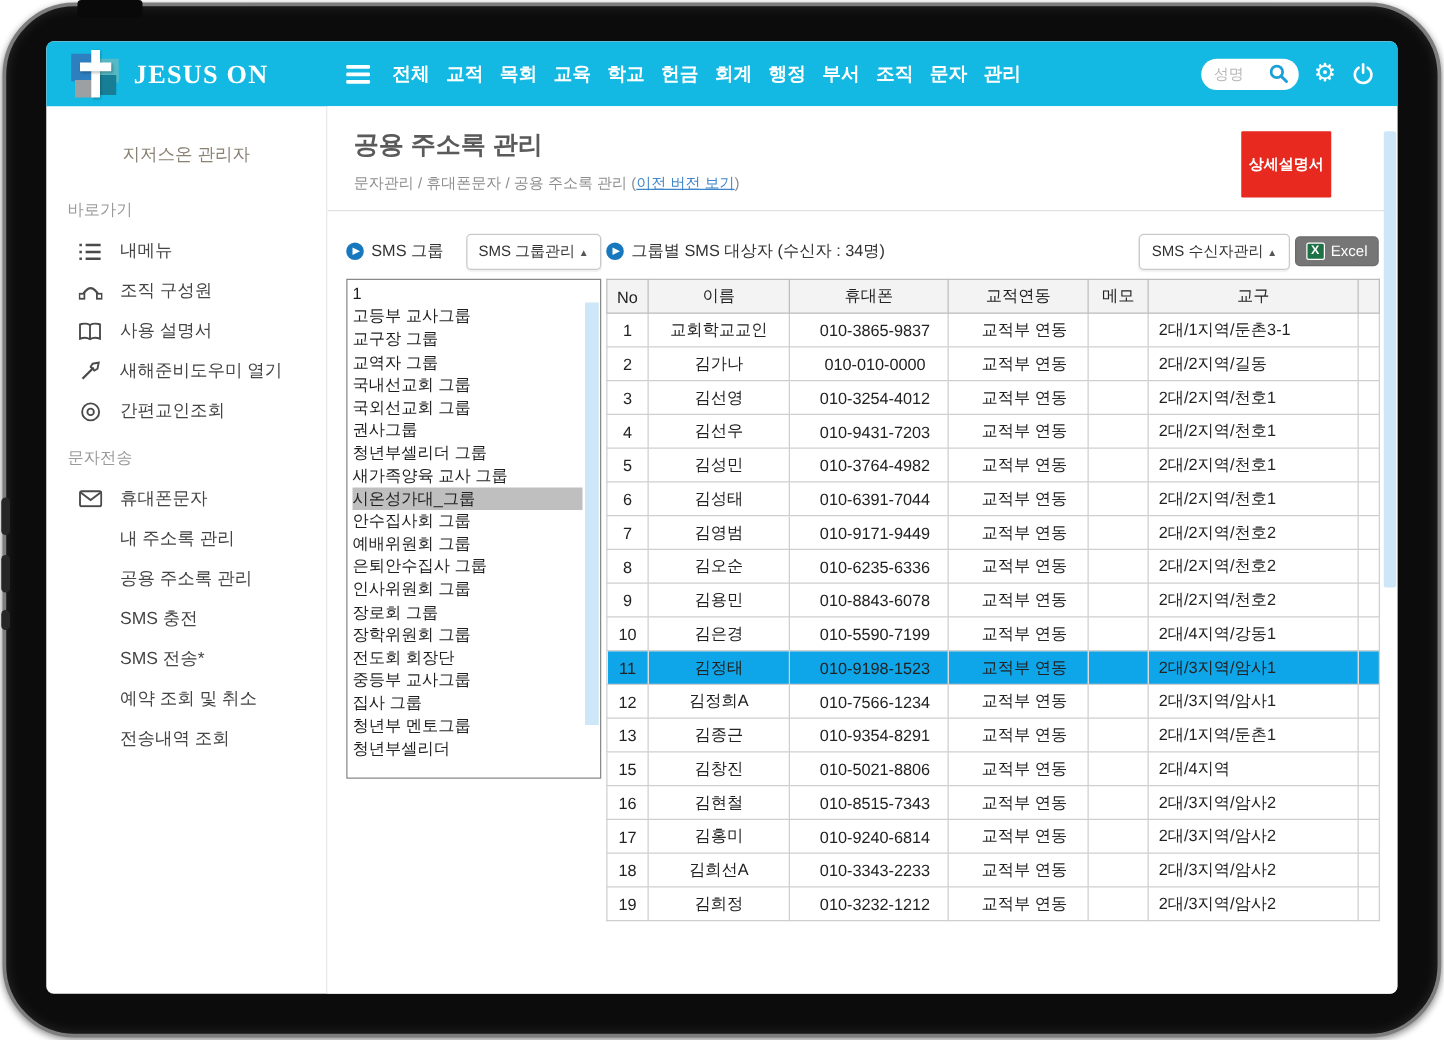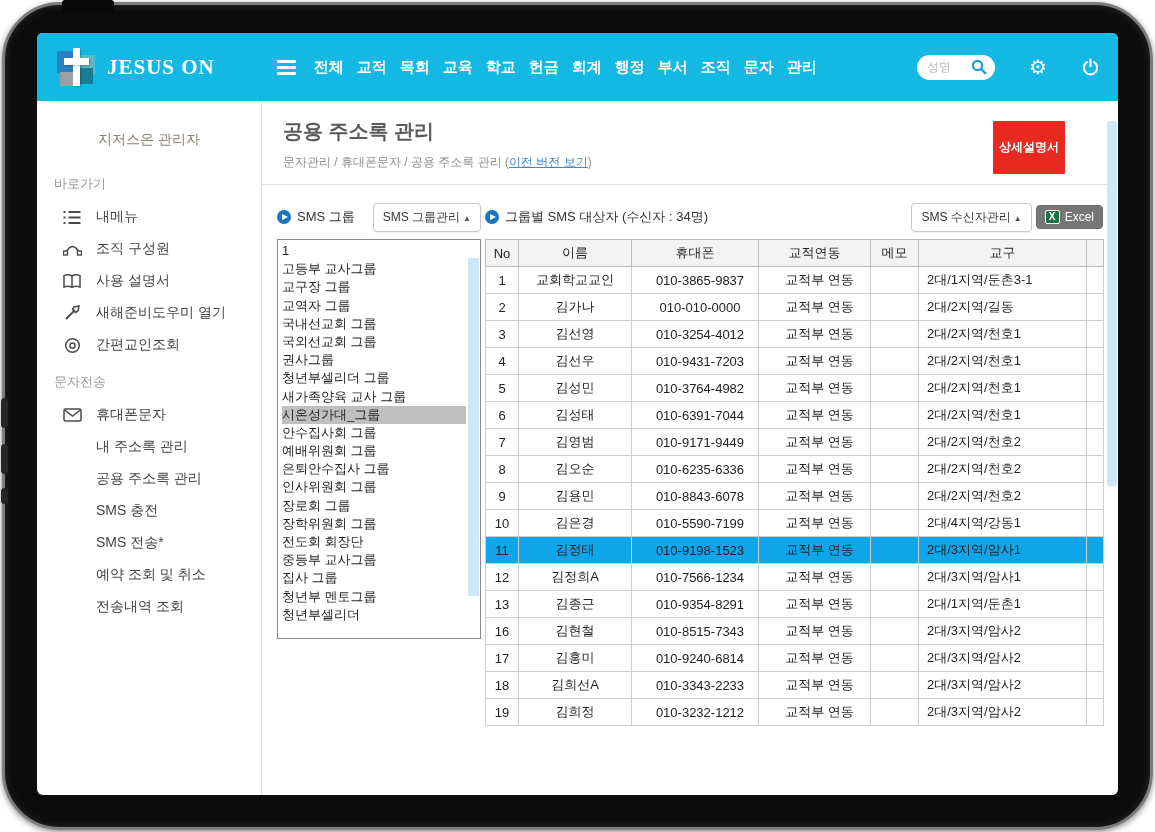--- a/index.html
+++ b/index.html
@@ -13,34 +13,34 @@
   .side-btn { position:absolute; left:1px; width:7px; background:#262626; border-radius:4px; }
   .side-btn.b1 { top:398px; height:30px; }
   .side-btn.b2 { top:444px; height:30px; }
   .side-btn.b3 { top:488px; height:16px; }
 
   
   .screen { position:absolute; left:37px; top:33px; width:1081px; height:762px; background:#fff;
             border-radius:6px; overflow:hidden; display:flex; flex-direction:column; }
 
   
-  .appbar { height:68px; background:#13b9e2; display:flex; align-items:center; flex:0 0 auto; padding:0 18px 0 20px;justify-content:flex-end; }
+  .appbar { height:52px; background:#13b9e2; display:flex; align-items:center; flex:0 0 auto; padding:0 18px 0 20px;justify-content:flex-end; }
   .logo-mark { position:relative; width:38px; height:38px; flex:0 0 auto; }
   .logo-mark .sq1{position:absolute;left:0;top:3px;width:20px;height:22px;background:#2d7fc0;}
   .logo-mark .sq2{position:absolute;right:0;top:7px;width:20px;height:19px;background:#56bac6;}
   .logo-mark .sq3{position:absolute;left:3px;bottom:0;width:16px;height:14px;background:#9da0a2;}
   .logo-mark .sq4{position:absolute;right:2px;bottom:2px;width:18px;height:16px;background:#177e95;}
   .logo-mark .cv{position:absolute;left:16px;top:0;width:7px;height:38px;background:#fff;box-shadow:1px 1px 2px rgba(0,0,0,.25);}
   .logo-mark .ch{position:absolute;left:7px;top:10px;width:25px;height:7px;background:#fff;box-shadow:1px 1px 2px rgba(0,0,0,.25);}
   .logo-text { color:#fff; font-family:"Liberation Serif","DejaVu Serif",serif; font-weight:bold; font-size:21px; letter-spacing:1px; margin-left:12px; }
   .hamburger { margin-left:62px; width:19px; cursor:pointer; }
   .hamburger i { display:block; height:3px; background:#fff; margin:3px 0; border-radius:1px; }
   .nav { display:flex; gap:13px; margin-left:18px; }
   .nav-item { color:#fff; font-size:15px; font-weight:bold; cursor:pointer; white-space:nowrap; }
-  .appbar-right { margin-left:auto; display:flex; align-items:center; gap:34px; }
+  .appbar-right { margin-left:auto; display:flex; align-items:center; gap:12px; }
   .searchbox { display:flex; align-items:center; background:#fff; border-radius:13px; height:25px; width:78px; padding:0 6px 0 10px; }
   .searchbox input { border:none; outline:none; width:44px; font-size:12px; color:#555; background:transparent; }
   .searchbox input::placeholder { color:#b7b7b7; }
   .gear { color:#fff; font-size:20px; line-height:1; cursor:pointer; }
 
   
   .body-row { flex:1; display:flex; min-height:0; }
 
   
   .sidebar { width:225px; flex:0 0 auto; border-right:1px solid #e3e3e3; padding-top:30px; }
@@ -438,20 +438,29 @@
                 <tr>
                   <td class="al-c">13</td>
                   <td class="al-c">김종근</td>
                   <td class="al-l">010-9354-8291</td>
                   <td class="al-l">교적부 연동</td>
                   <td class="al-c"></td>
                   <td class="al-l2">2대/1지역/둔촌1</td>
                   <td></td>
                 </tr>
                 <tr>
+                  <td class="al-c">15</td>
+                  <td class="al-c">김창진</td>
+                  <td class="al-l">010-5021-8806</td>
+                  <td class="al-l">교적부 연동</td>
+                  <td class="al-c"></td>
+                  <td class="al-l2">2대/4지역</td>
+                  <td></td>
+                </tr>
+                <tr>
                   <td class="al-c">16</td>
                   <td class="al-c">김현철</td>
                   <td class="al-l">010-8515-7343</td>
                   <td class="al-l">교적부 연동</td>
                   <td class="al-c"></td>
                   <td class="al-l2">2대/3지역/암사2</td>
                   <td></td>
                 </tr>
                 <tr>
                   <td class="al-c">17</td>

